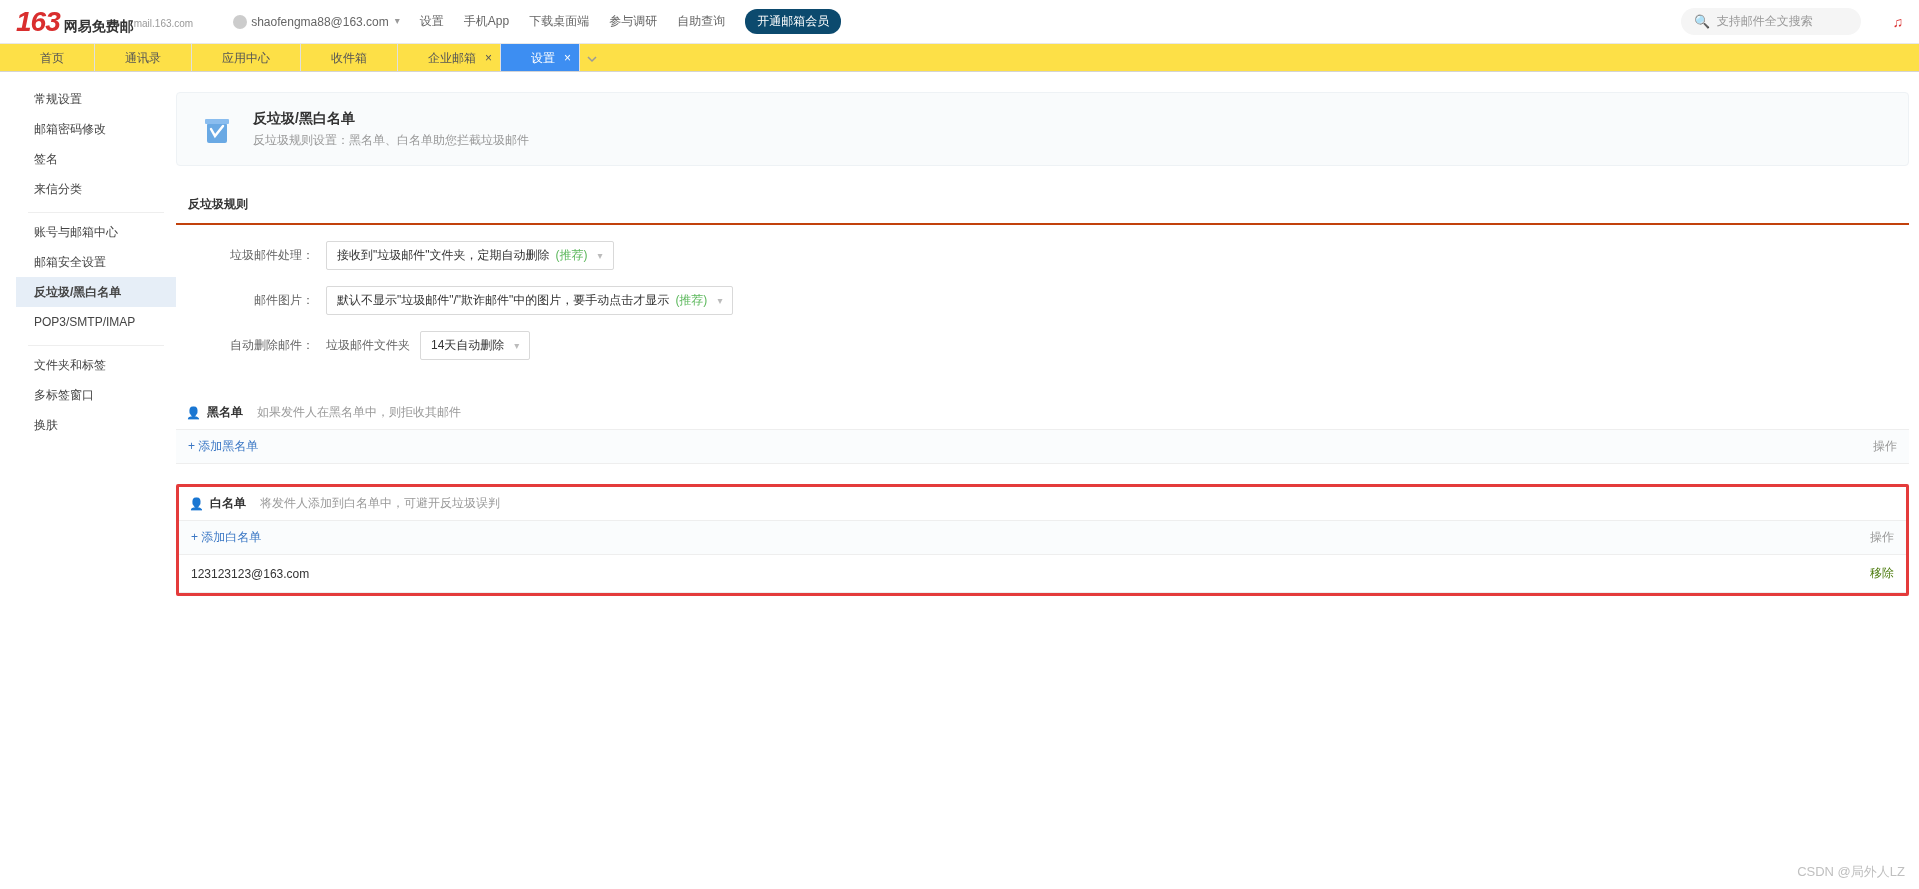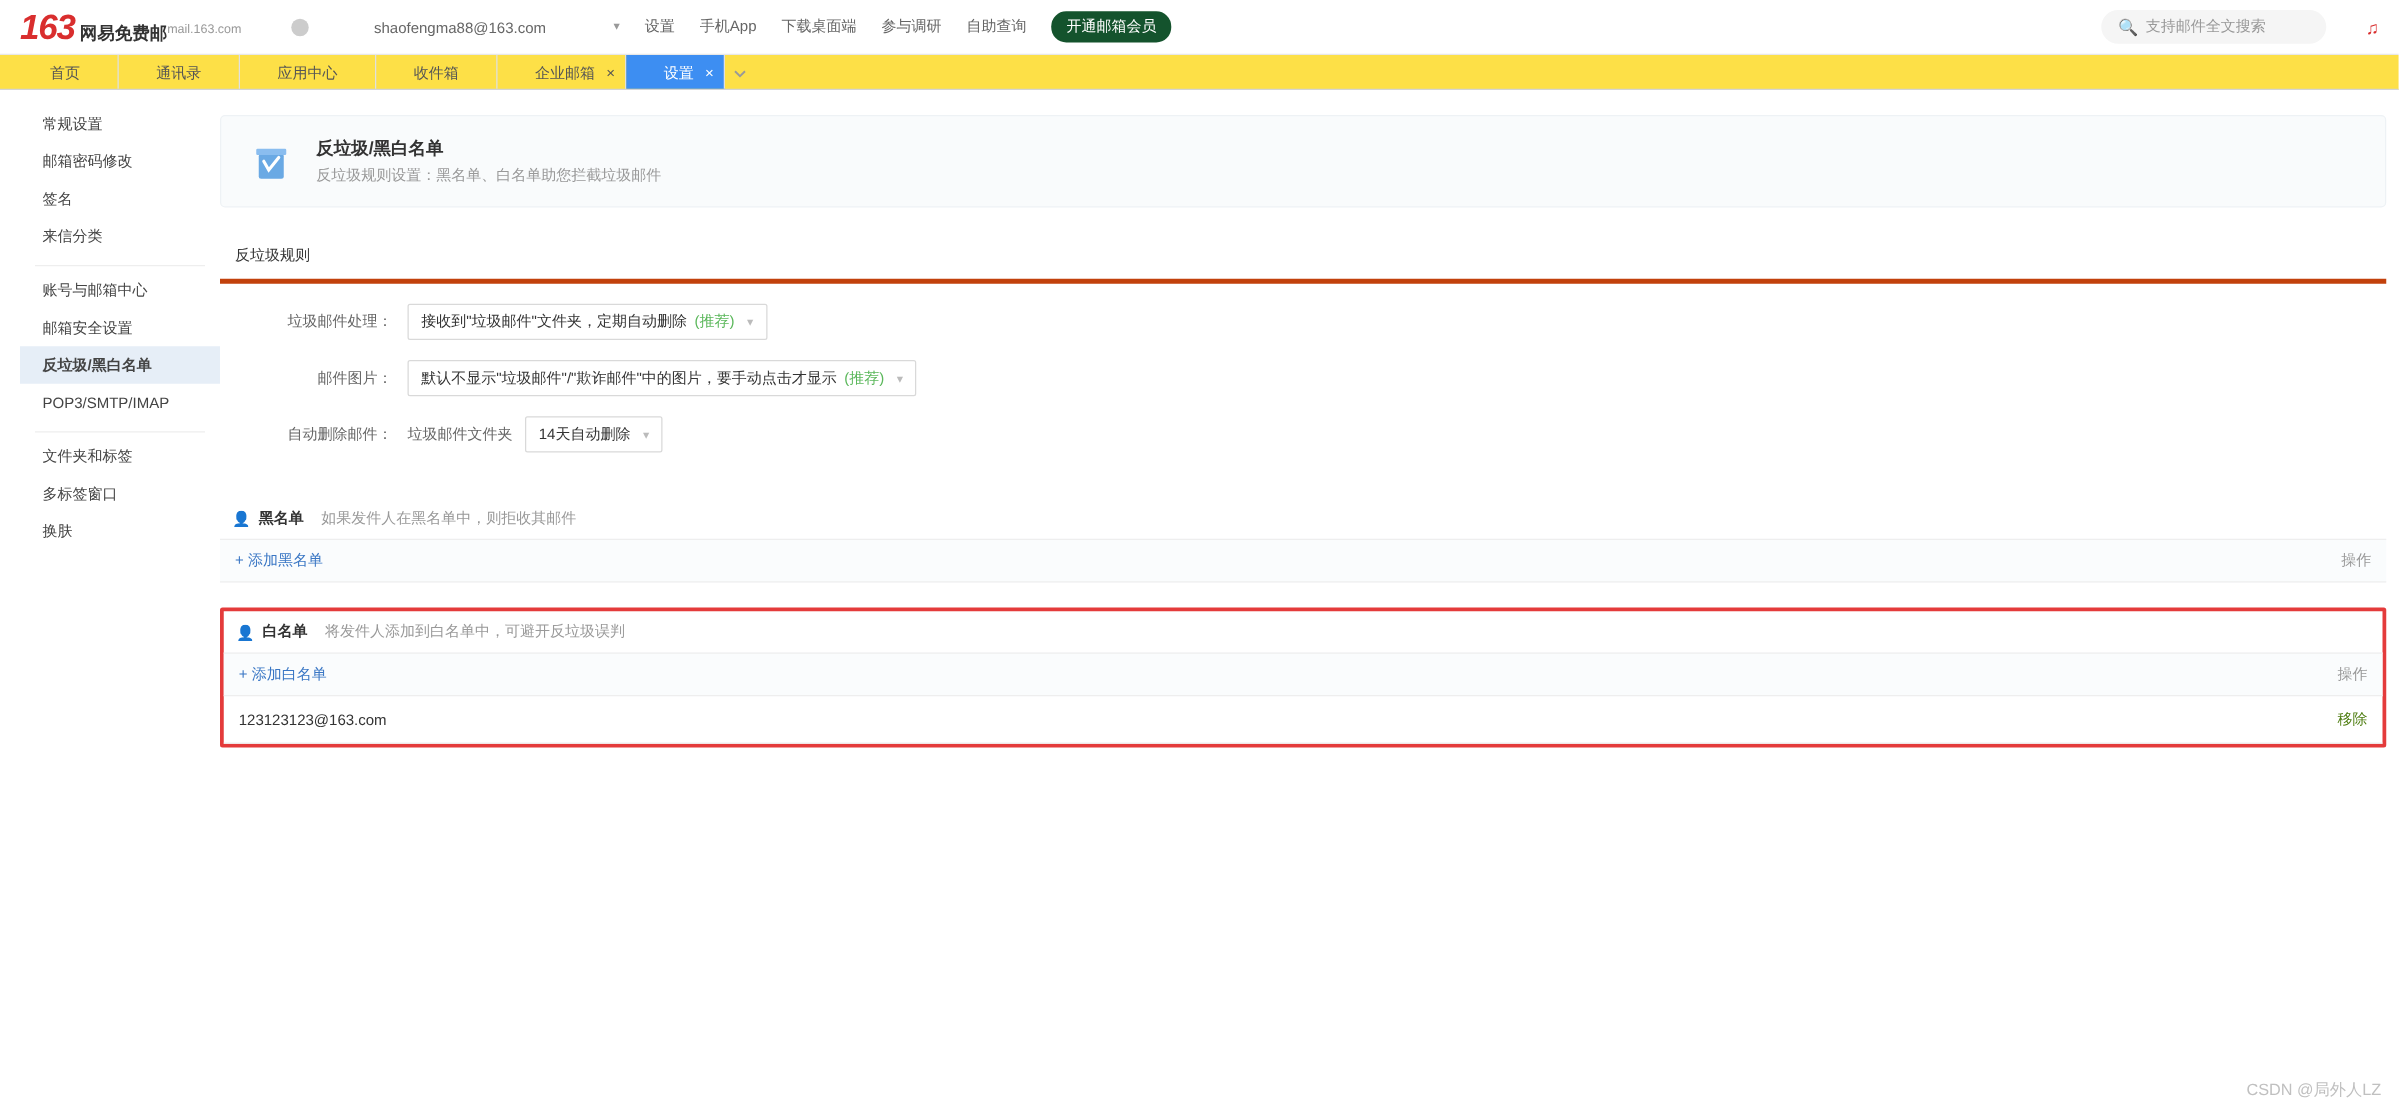--- a/index.html
+++ b/index.html
@@ -5,26 +5,26 @@
 * { margin: 0; padding: 0; box-sizing: border-box; }
 body { font-family: "Microsoft YaHei", Arial, sans-serif; font-size: 12px; color: #333; background: #fff; }
 
 
 .header { display: flex; align-items: center; height: 44px; padding: 0 16px; border-bottom: 1px solid #e8e8e8; }
 .logo-area { display: flex; align-items: baseline; margin-right: 40px; }
 .logo-163 { color: #d92e2e; font-size: 28px; font-weight: bold; font-style: italic; letter-spacing: -1px; }
 .logo-text { margin-left: 4px; display: flex; flex-direction: row; line-height: 1; text-align: center; }
 .logo-text-cn { font-size: 14px; color: #333; font-weight: bold; }
 .logo-text-en { font-size: 10px; color: #999; }
-.user-area { display: flex; color: #666; cursor: pointer; margin-right: 20px; gap: 48px; }
+.user-area { display: flex; color: #666; cursor: pointer; margin-right: 20px; }
 .user-avatar { width: 14px; height: 14px; border-radius: 50%; background: #ccc; margin-right: 4px; }
 .user-chevron { margin-left: 6px; font-size: 10px; color: #999; }
 .header-links { display: flex; align-items: center; gap: 20px; color: #666; }
 .header-link { cursor: pointer; }
-.vip-btn { background: #14532d; color: #fff; padding: 4px 12px; border-radius: 12px; cursor: pointer; }
+.vip-btn { background: #0c4a6e; color: #fff; padding: 4px 12px; border-radius: 12px; cursor: pointer; }
 .header-right { margin-left: auto; display: flex; align-items: center; gap: 12px; }
 .search-box { display: flex; align-items: center; background: #f5f5f5; border-radius: 14px; padding: 5px 14px; color: #999; width: 180px; }
 .search-icon { margin-right: 6px; font-size: 13px; }
 .music-icon { color: #d92e2e; font-size: 14px; cursor: pointer; margin-left: 20px; }
 
 
 .tabs-row { display: flex; align-items: stretch; height: 28px; border-bottom: 1px solid #d4d4d4; background: #fde047; padding-left: 10px; }
 .tab { padding: 0 30px; line-height: 28px; color: #555; cursor: pointer; border-right: 1px solid #e0e0e0; position: relative; }
 .tab.has-close { padding-right: 24px; }
 .tab.active { background: #3d8ef2; color: #fff; }
@@ -41,21 +41,21 @@
 .sidebar-item.active { background: #e6eef7; font-weight: bold; }
 .content { flex: 1; padding: 20px 10px 20px 0; }
 
 
 .card-header { background: #f9fbfc; border: 1px solid #eef2f5; border-radius: 4px; padding: 16px 20px; display: flex; align-items: center; gap: 16px; margin-bottom: 20px; }
 .trash-icon { width: 40px; height: 40px; display: flex; align-items: center; justify-content: center; }
 .card-header-title { font-size: 14px; font-weight: bold; color: #333; margin-bottom: 4px; }
 .card-header-desc { font-size: 12px; color: #999; }
 
 
-.section-title { font-weight: normal; padding: 10px 12px; border-bottom: 4px solid #c2410c; }
+.section-title { font-weight: bold; padding: 10px 12px; border-bottom: 2px solid #c2410c; }
 .form-row { display: flex; align-items: center; padding: 16px 20px 0; }
 .form-row.last { padding-bottom: 16px; }
 .form-label { width: 130px; text-align: right; color: #666; padding-right: 12px; }
 .form-value-static { color: #666; padding-right: 10px; }
 .select-box { display: inline-flex; align-items: center; border: 1px solid #d9d9d9; border-radius: 2px; padding: 5px 10px; cursor: pointer; background: #fff; font-size: 12px; }
 .select-box .recommend { color: #5cb85c; margin-left: 6px; }
 .select-box .chevron { margin-left: 10px; color: #bbb; font-size: 10px; }
 
 
 .list-section { margin-top: 20px; }

